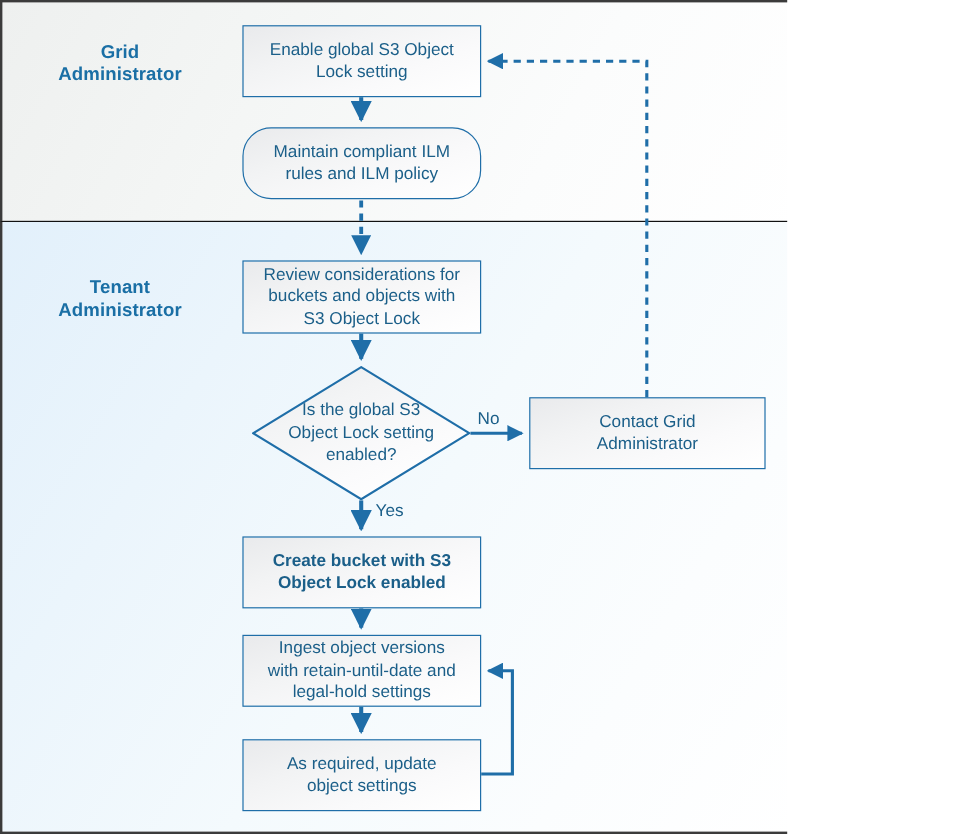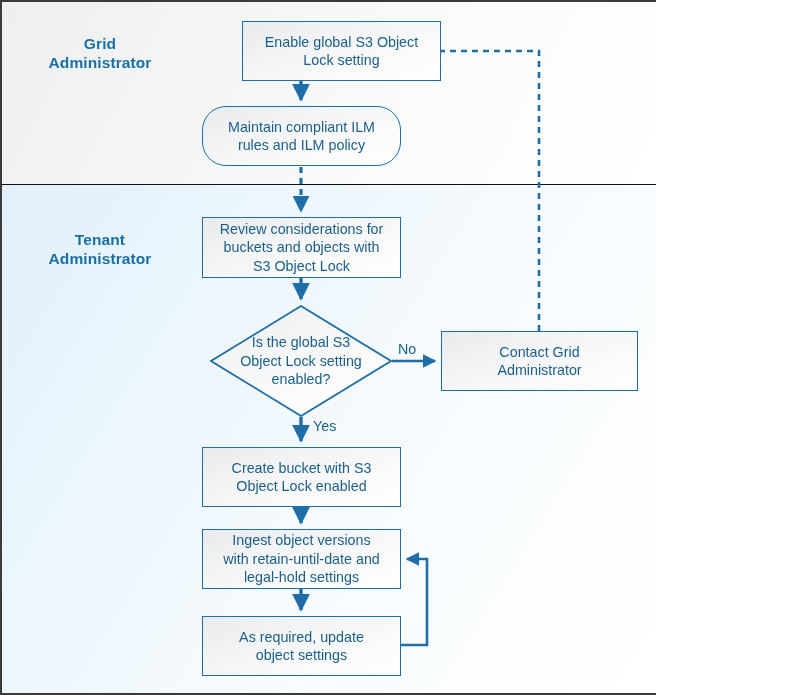--- a/index.html
+++ b/index.html
@@ -148,21 +148,21 @@
 
     <path d="M 539 331 L 539 51 L 407 51" fill="none" stroke="#1f6ea8" stroke-width="2.6" stroke-dasharray="6 5" marker-end="url(#arrow)"></path>
 
     <line x1="301" y1="507" x2="301" y2="523" stroke="#1f6ea8" stroke-width="3.4" marker-end="url(#arrow)"></line>
 
     <line x1="301" y1="589" x2="301" y2="610" stroke="#1f6ea8" stroke-width="3.4" marker-end="url(#arrow)"></line>
 
     <path d="M 401 645 L 427 645 L 427 559 L 407 559" fill="none" stroke="#1f6ea8" stroke-width="2.6" marker-end="url(#arrow)"></path>
   </svg>
 
-  <div class="node-box" style="left:202px; top:21px; width:199px; height:60px;margin-left:40px;">Enable global S3 Object
+  <div class="node-box" style="left:202px; top:21px; width:199px; height:60px;">Enable global S3 Object
 Lock setting</div>
 
   <div class="node-box" style="left:202px; top:106px; width:199px; height:60px;border-radius:24px;">Maintain compliant ILM
 rules and ILM policy</div>
 
   <div class="node-box" style="left:202px; top:217px; width:199px; height:61px;">Review considerations for
 buckets and objects with
 S3 Object Lock</div>
 
   <div id="diamond-wrap">
@@ -178,21 +178,21 @@
       <polygon points="91,1 181,56 91,111 1,56" fill="url(#dgrad)" stroke="#1f6ea8" stroke-width="1.8"></polygon>
     </svg>
     <div class="diamond-text">Is the global S3
 Object Lock setting
 enabled?</div>
   </div>
 
   <div class="node-box" style="left:441px; top:331px; width:197px; height:60px;">Contact Grid
 Administrator</div>
 
-  <div class="node-box" style="left:202px; top:447px; width:199px; height:60px;">Create bucket with S3
+  <div class="node-box" style="left:202px; top:447px; width:199px; height:60px;font-weight:bold;">Create bucket with S3
 Object Lock enabled</div>
 
   <div class="node-box" style="left:202px; top:616px; width:199px; height:60px;">As required, update
 object settings</div>
 
   <div class="node-box" style="left:202px; top:529px; width:199px; height:60px;">Ingest object versions
 with retain-until-date and
 legal-hold settings</div>
 
   <div class="edge-label" id="label-no">No</div>

